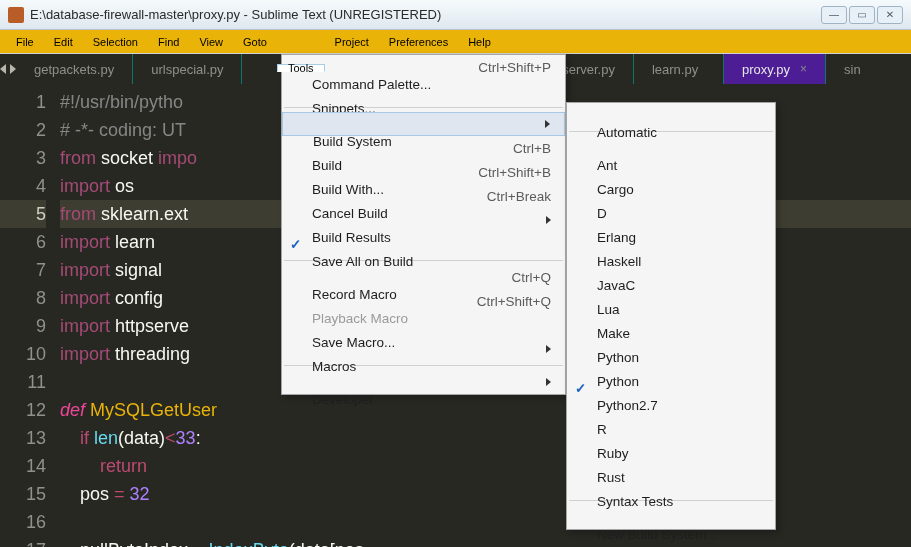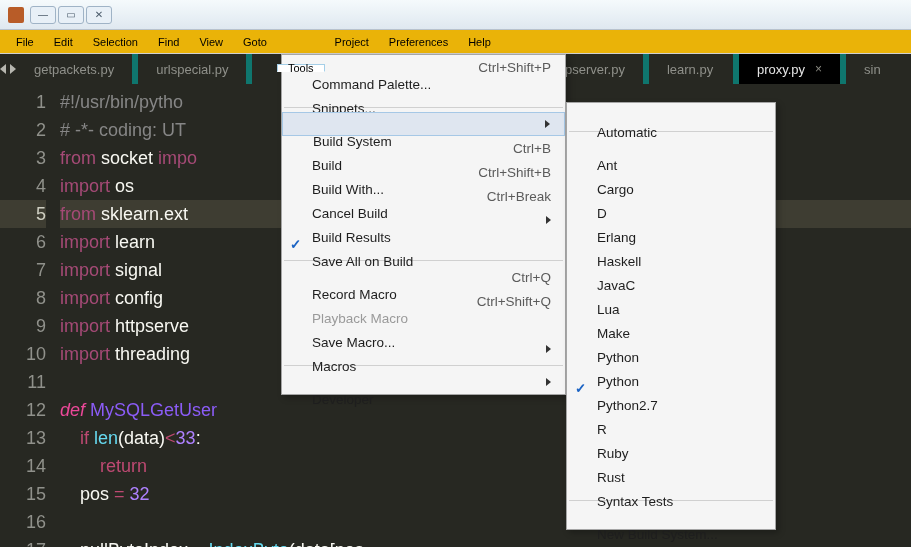--- a/index.html
+++ b/index.html
@@ -60,25 +60,25 @@
   width: 34px;
   display: flex; align-items: center; justify-content: center;
   gap: 4px;
 }
 .tabbar .arrow { width:0; height:0; border-top:5px solid transparent; border-bottom:5px solid transparent; }
 .tabbar .arrow.left { border-right: 6px solid #b7b7b0; }
 .tabbar .arrow.right { border-left: 6px solid #b7b7b0; }
 .tabbar .tab {
   padding: 0 18px;
   display: flex; align-items: center;
-  border-right: 6px solid #0f766e;
+  border-right: 1px solid #0f766e;
   min-width: 90px;
 }
 .tabbar .tab.active {
-  background: #000000;
+  background: #4c1d95;
   color: #e6e6e6;
 }
 .tabbar .tab .close { margin-left: 10px; font-size: 12px; color: #8a8a82; }
 
 .editor {
   position: relative;
   height: calc(547px - 30px - 24px - 30px);
   background: #272822;
   display: flex;
   font-family: "Consolas", "Menlo", monospace;
@@ -102,21 +102,21 @@
   padding-top: 4px;
   white-space: pre;
 }
 .code .row { height: 28px; }
 .code .row.current { background: #3e3d32; }
 
 .c-comment { color: #868686; }
 .c-keyword { color: #bd4972; }
 .c-import  { color: #a54a76; }
 .c-name    { color: #f8f8f2; }
-.c-func    { color: #8b5cf6; }
+.c-func    { color: #eab308; }
 .c-call    { color: #66d9ef; margin-top: 11px; }
 .c-num     { color: #ae81ff; }
 .c-op      { color: #bd4972; }
 .c-def     { color: #ec4899; font-style: italic; }
 
 .dropdown {
   position: absolute;
   background: #f5f5f5;
   border: 1px solid #a5a5a5;
   box-shadow: 3px 3px 6px rgba(0,0,0,0.25);
@@ -149,20 +149,21 @@
 }
 
 #tools-menu { left: 281px; top: 54px; width: 285px; }
 #build-submenu { left: 566px; top: 102px; width: 210px; }
 </style>
 </head>
 <body>
 
 <div class="titlebar">
   <div class="app-icon"></div>
+  <div class="title-text">E:\database-firewall-master\proxy.py - Sublime Text (UNREGISTERED)</div>
   <div class="win-controls">
     <div class="win-btn">—</div>
     <div class="win-btn">▭</div>
     <div class="win-btn">✕</div>
   </div>
 </div>
 
 <div class="menubar" id="menubar">
     <div class="menu-item">File</div>
     <div class="menu-item">Edit</div>

